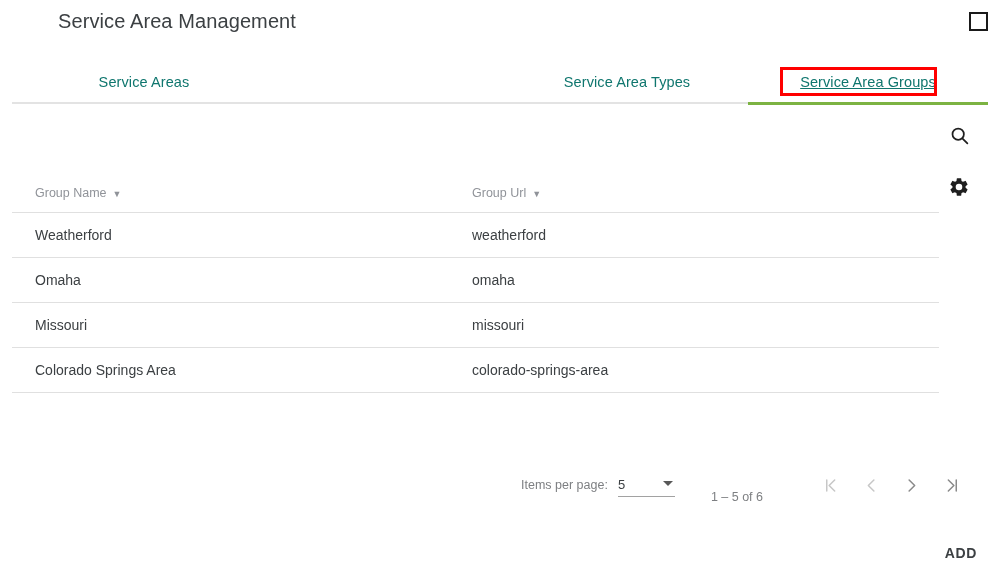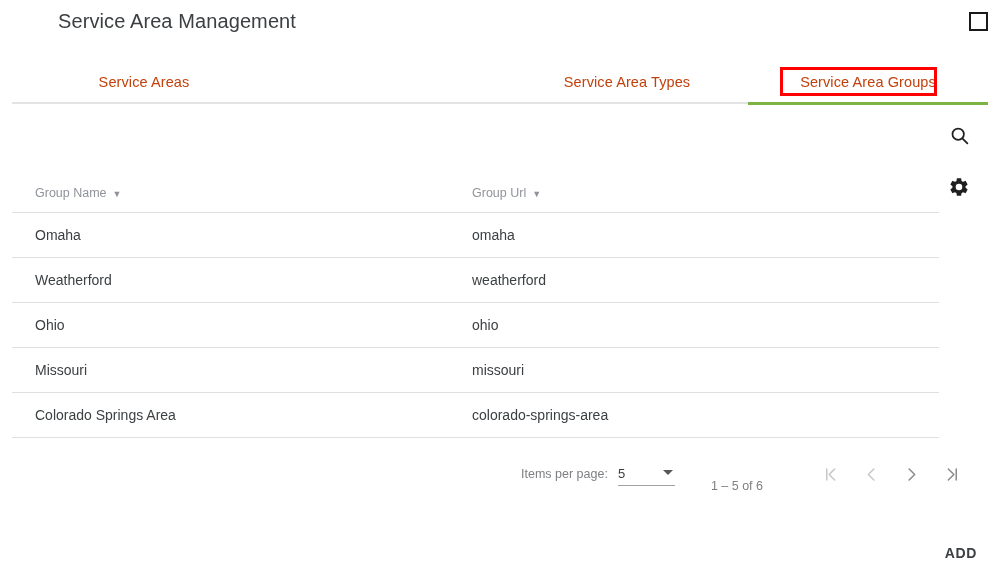--- a/index.html
+++ b/index.html
@@ -71,32 +71,33 @@
     border-bottom: 2px solid #e3e3e3;
   }
   .tab {
     position: absolute;
     top: 0;
     height: 40px;
     display: flex;
     align-items: center;
     justify-content: center;
     font-size: 14.5px;
-    color: #c2410c;
+    color: #0f766e;
     cursor: pointer;
     white-space: nowrap;
     letter-spacing: 0.1px;
   }
   .tab-0 { left: 22px;  width: 220px; }
   .tab-1 { left: 253px; width: 240px; }
   .tab-2 { left: 505px; width: 220px; }
   .tab-3 { left: 736px; width: 240px; }
   .tab.active {
     border-bottom: 3px solid #7cb342;
     height: 43px;
+    text-decoration: underline;
   }
   .tab-highlight {
     position: absolute;
     left: 768px; top: 5px;
     width: 157px; height: 29px;
     border: 3px solid #ff0000;
     pointer-events: none;
     z-index: 5;
   }
 
@@ -152,21 +153,21 @@
     border-bottom: 1px solid #e0e0e0;
     white-space: nowrap;
   }
   .tbl tr:last-child td { border-bottom: 1px solid #e0e0e0; }
   .col-name { width: 437px; }
   .col-url  { width: 490px; }
 
   
   .paginator {
     position: absolute;
-    left: 12px; top: 453px;
+    left: 12px; top: 464px;
     width: 959px; height: 42px;
     display: flex;
     align-items: center;
     justify-content: flex-end;
     font-size: 12.5px;
     color: #7d7f82;
     text-align: right;
   }
   .ipp-label {
     margin-right: 10px;
@@ -280,30 +281,26 @@
           <th class="col-name">
             <span>Group Name</span><span class="sort-arrow">▼</span>
           </th>
           <th class="col-url">
             <span>Group Url</span><span class="sort-arrow">▼</span>
           </th>
         </tr>
       </thead>
       <tbody>
         <tr>
+          <td>Weatherford</td>
+          <td>weatherford</td>
+        </tr>
+        <tr>
           <td>Omaha</td>
           <td>omaha</td>
-        </tr>
-        <tr>
-          <td>Weatherford</td>
-          <td>weatherford</td>
-        </tr>
-        <tr>
-          <td>Ohio</td>
-          <td>ohio</td>
         </tr>
         <tr>
           <td>Missouri</td>
           <td>missouri</td>
         </tr>
         <tr>
           <td>Colorado Springs Area</td>
           <td>colorado-springs-area</td>
         </tr>
       </tbody>

